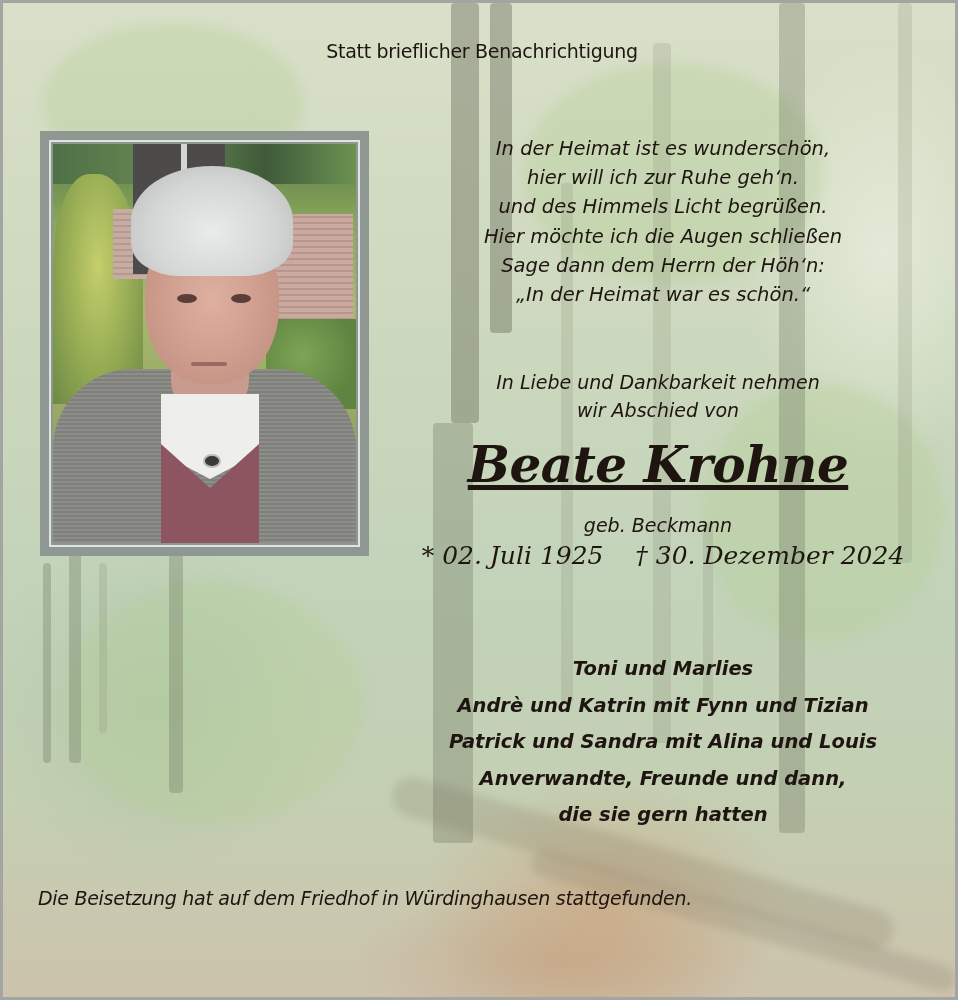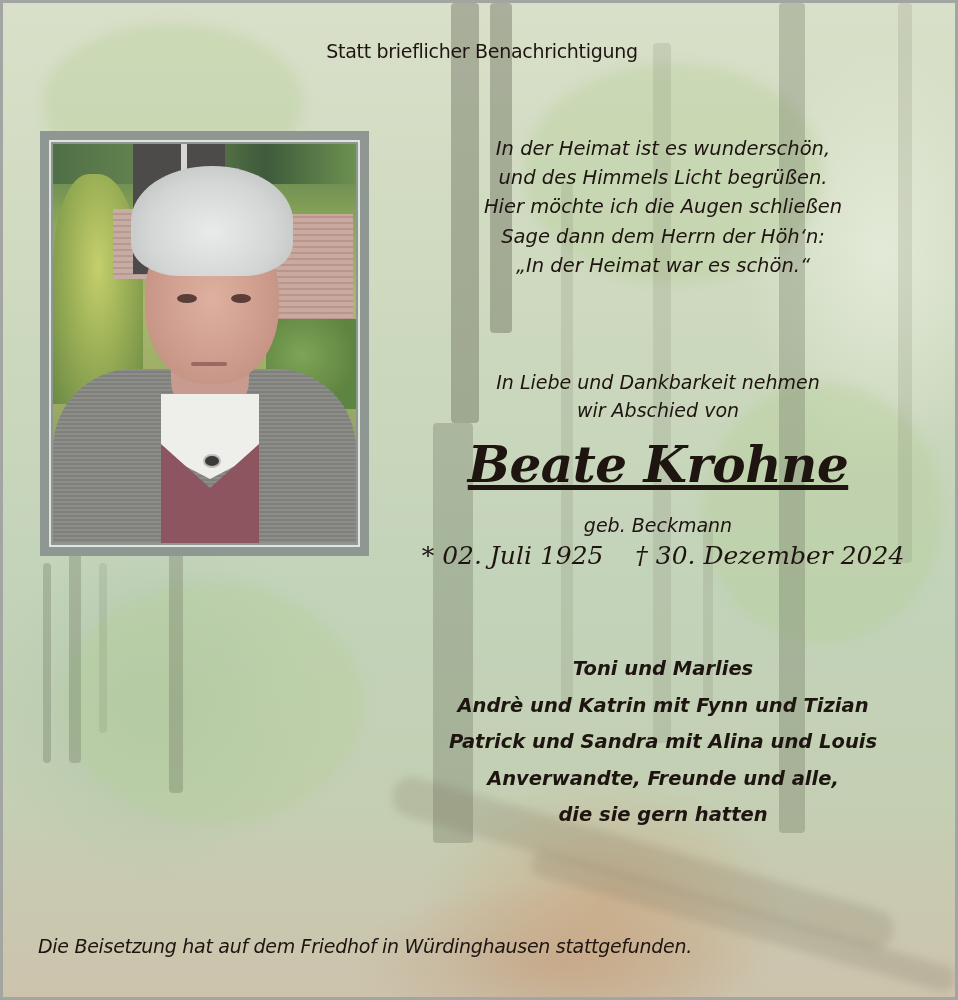--- a/index.html
+++ b/index.html
@@ -24,21 +24,21 @@
     .text { position: absolute; color: #1e1410; font-family: "DejaVu Sans", sans-serif; text-align: center; }
     .header-line { left: 0; width: 958px; top: 37px; font-size: 19px; letter-spacing: -0.3px; }
     .poem { left: 420px; width: 480px; top: 131px; font-size: 19.5px; font-style: italic; line-height: 29.2px; }
     .intro { left: 410px; width: 490px; top: 365px; font-size: 19px; font-style: italic; line-height: 28px; }
     .name { left: 410px; width: 490px; top: 432px; font-family: "DejaVu Serif", serif; font-style: italic; font-weight: bold; font-size: 50px; letter-spacing: -0.5px; color: #1e1410; text-decoration: underline; }
     .maiden { left: 410px; width: 490px; top: 511px; font-size: 19px; font-style: italic; text-align: center; }
     .dates { left: 400px; width: 520px; top: 538px; font-family: "DejaVu Serif", serif; font-style: italic; font-size: 25px; white-space: pre; }
     .mourners { left: 400px; width: 520px; top: 648px; font-size: 19.5px; font-weight: bold; font-style: italic; line-height: 36.5px; }
     .footer-line { left: 35px; font-size: 19px; font-style: italic; text-align: left; letter-spacing: -0.3px; white-space: nowrap; }
     .footer-1 { top: 882px; }
-    .footer-2 { top: 884px; margin-top: 48px; }
+    .footer-2 { top: 884px; }
 
     .photo-frame {
       position: absolute; left: 37px; top: 128px; width: 329px; height: 425px;
       background: #8e9791;
       padding: 9px;
     }
     .photo-inner {
       width: 100%; height: 100%; border: 2px solid #dfe4df; background: #8e9791; padding: 2px;
     }
     .photo {
@@ -110,20 +110,21 @@
         <div class="p-hair"></div>
         <div class="p-eye l"></div>
         <div class="p-eye r"></div>
         <div class="p-mouth"></div>
       </div>
     </div>
   </div>
 
   <div class="text poem">
     <div>In der Heimat ist es wunderschön,</div>
+    <div>hier will ich zur Ruhe geh‘n.</div>
     <div>und des Himmels Licht begrüßen.</div>
     <div>Hier möchte ich die Augen schließen</div>
     <div>Sage dann dem Herrn der Höh‘n:</div>
     <div>„In der Heimat war es schön.“</div>
   </div>
 
   <div class="text intro">
     <div>In Liebe und Dankbarkeit nehmen</div>
     <div>wir Abschied von</div>
   </div>
@@ -131,19 +132,19 @@
   <div class="text name">Beate Krohne</div>
 
   <div class="text maiden">geb. Beckmann</div>
 
   <div class="text dates">* 02. Juli 1925    † 30. Dezember 2024</div>
 
   <div class="text mourners">
     <div>Toni und Marlies</div>
     <div>Andrè und Katrin mit Fynn und Tizian</div>
     <div>Patrick und Sandra mit Alina und Louis</div>
-    <div>Anverwandte, Freunde und alle,</div>
+    <div>Anverwandte, Freunde und dann,</div>
     <div>die sie gern hatten</div>
   </div>
 
   <div class="text footer-line footer-2">Die Beisetzung hat auf dem Friedhof in Würdinghausen stattgefunden.</div>
 
 </div>
 
 </body></html>

